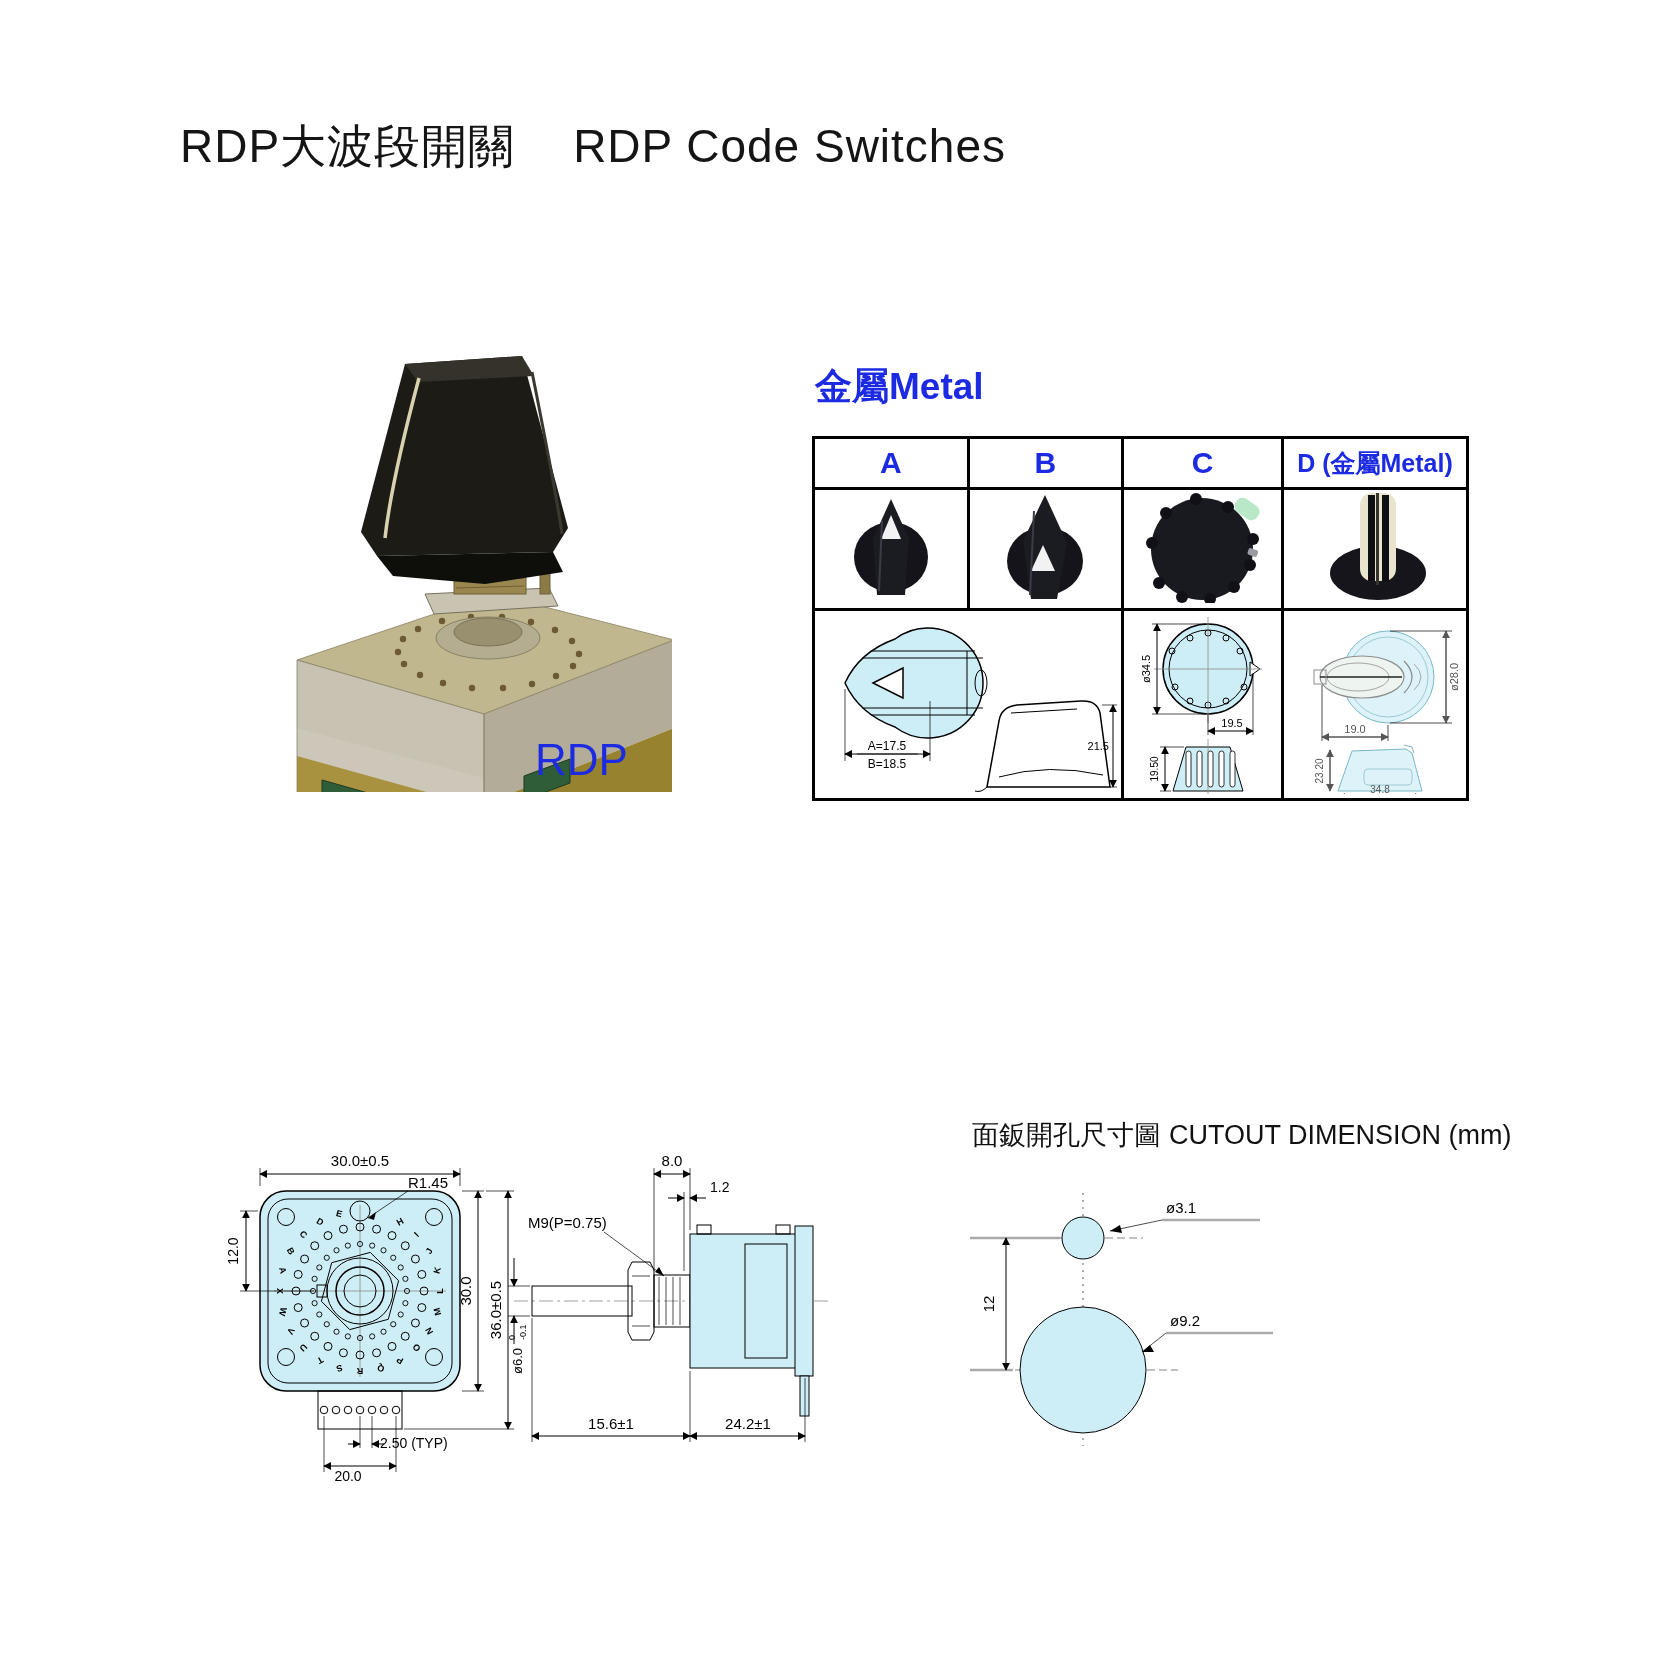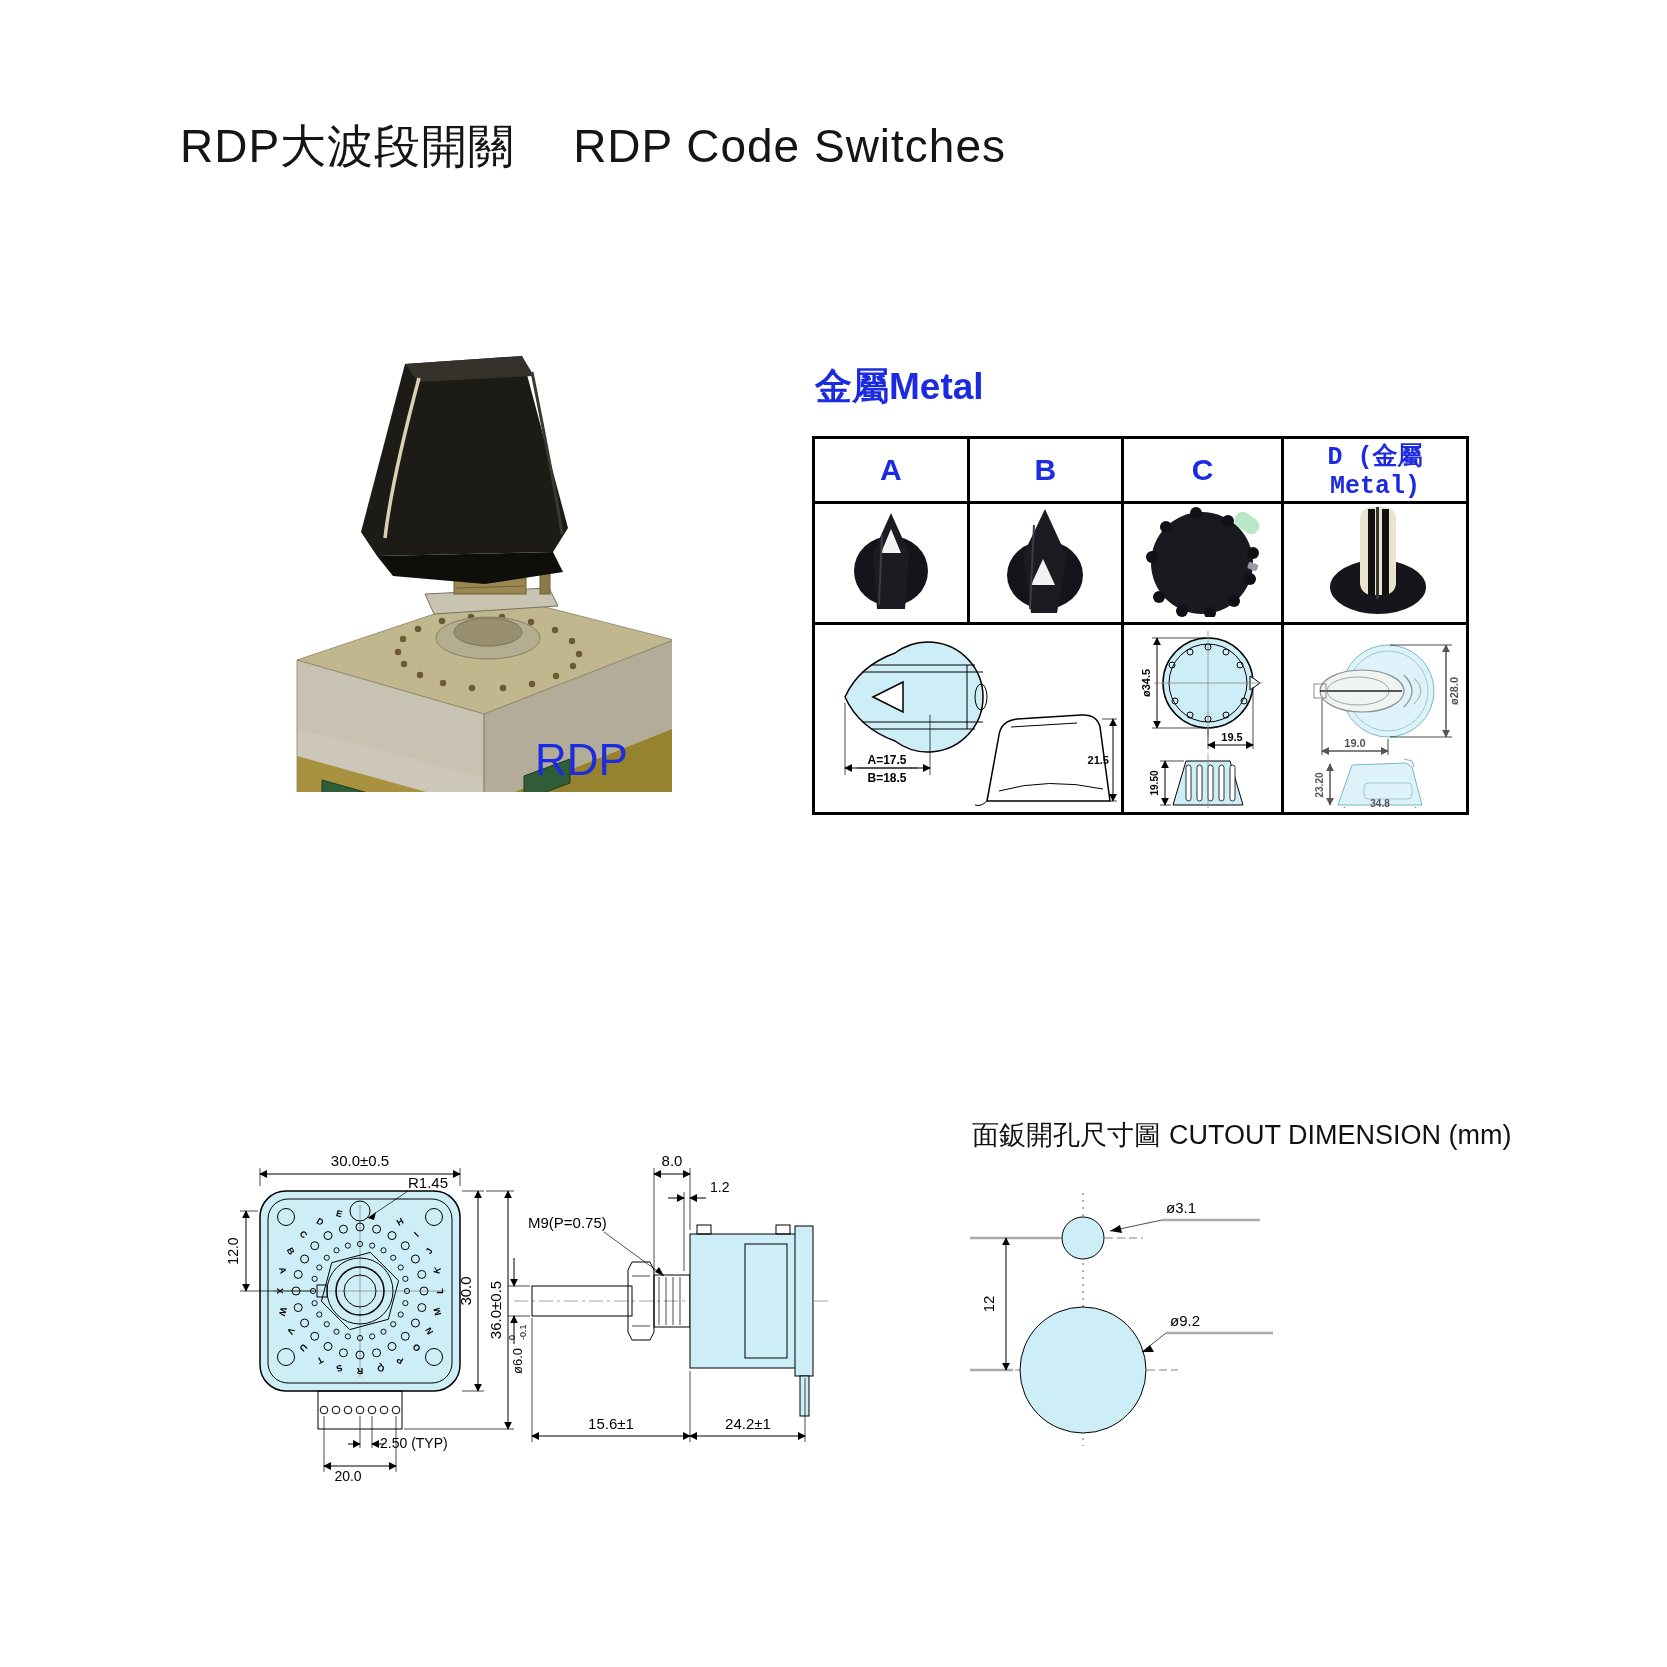--- a/index.html
+++ b/index.html
@@ -17,23 +17,23 @@
   .doc-title .en{margin-left:58px;}
   .knob-title{left:815px;top:362px;font-size:37px;font-weight:bold;color:var(--accent);}
   .dim-heading{left:198px;top:1022px;font-size:42px;font-weight:bold;color:var(--accent);white-space:nowrap;}
   .dim-heading .en{margin-left:26px;}
   .cutout-heading{left:972px;top:1117px;font-size:27px;color:#111;white-space:nowrap;}
   .cutout-heading .en{margin-left:8px;}
   .rdp-label{left:535px;top:735px;font-size:44px;font-weight:normal;color:var(--accent);}
 
   
   table.knob{border-collapse:collapse;table-layout:fixed;}
-  table.knob td,table.knob th{border:3px solid #000;padding:0;text-align:center;vertical-align:middle;background:#fff;font-weight:bold;}
+  table.knob td,table.knob th{border:3px solid #000;padding:0;text-align:center;vertical-align:middle;background:#fff;}
   table.knob th{height:48px;font-size:30px;font-weight:bold;color:var(--accent);}
-  table.knob th.metal{font-size:25px;font-family:Liberation Mono, monospace;}
+  table.knob th.metal{font-size:25px;}
   td.photo-cell{height:118px;}
   td.draw-cell{height:187px;}
 
   
   svg text{font-family:"Liberation Sans",sans-serif;fill:#000;}
   .t15{font-size:15px;} .t14{font-size:14px;} .t13{font-size:13px;}
   .t12{font-size:12px;} .t11{font-size:11px;} .t10{font-size:10px;} .t9{font-size:9px;}
   .g5{fill:#555;}
   .ln{stroke:#000;stroke-width:1.5;fill:none;}
   .ln1{stroke:#000;stroke-width:1;fill:none;}

